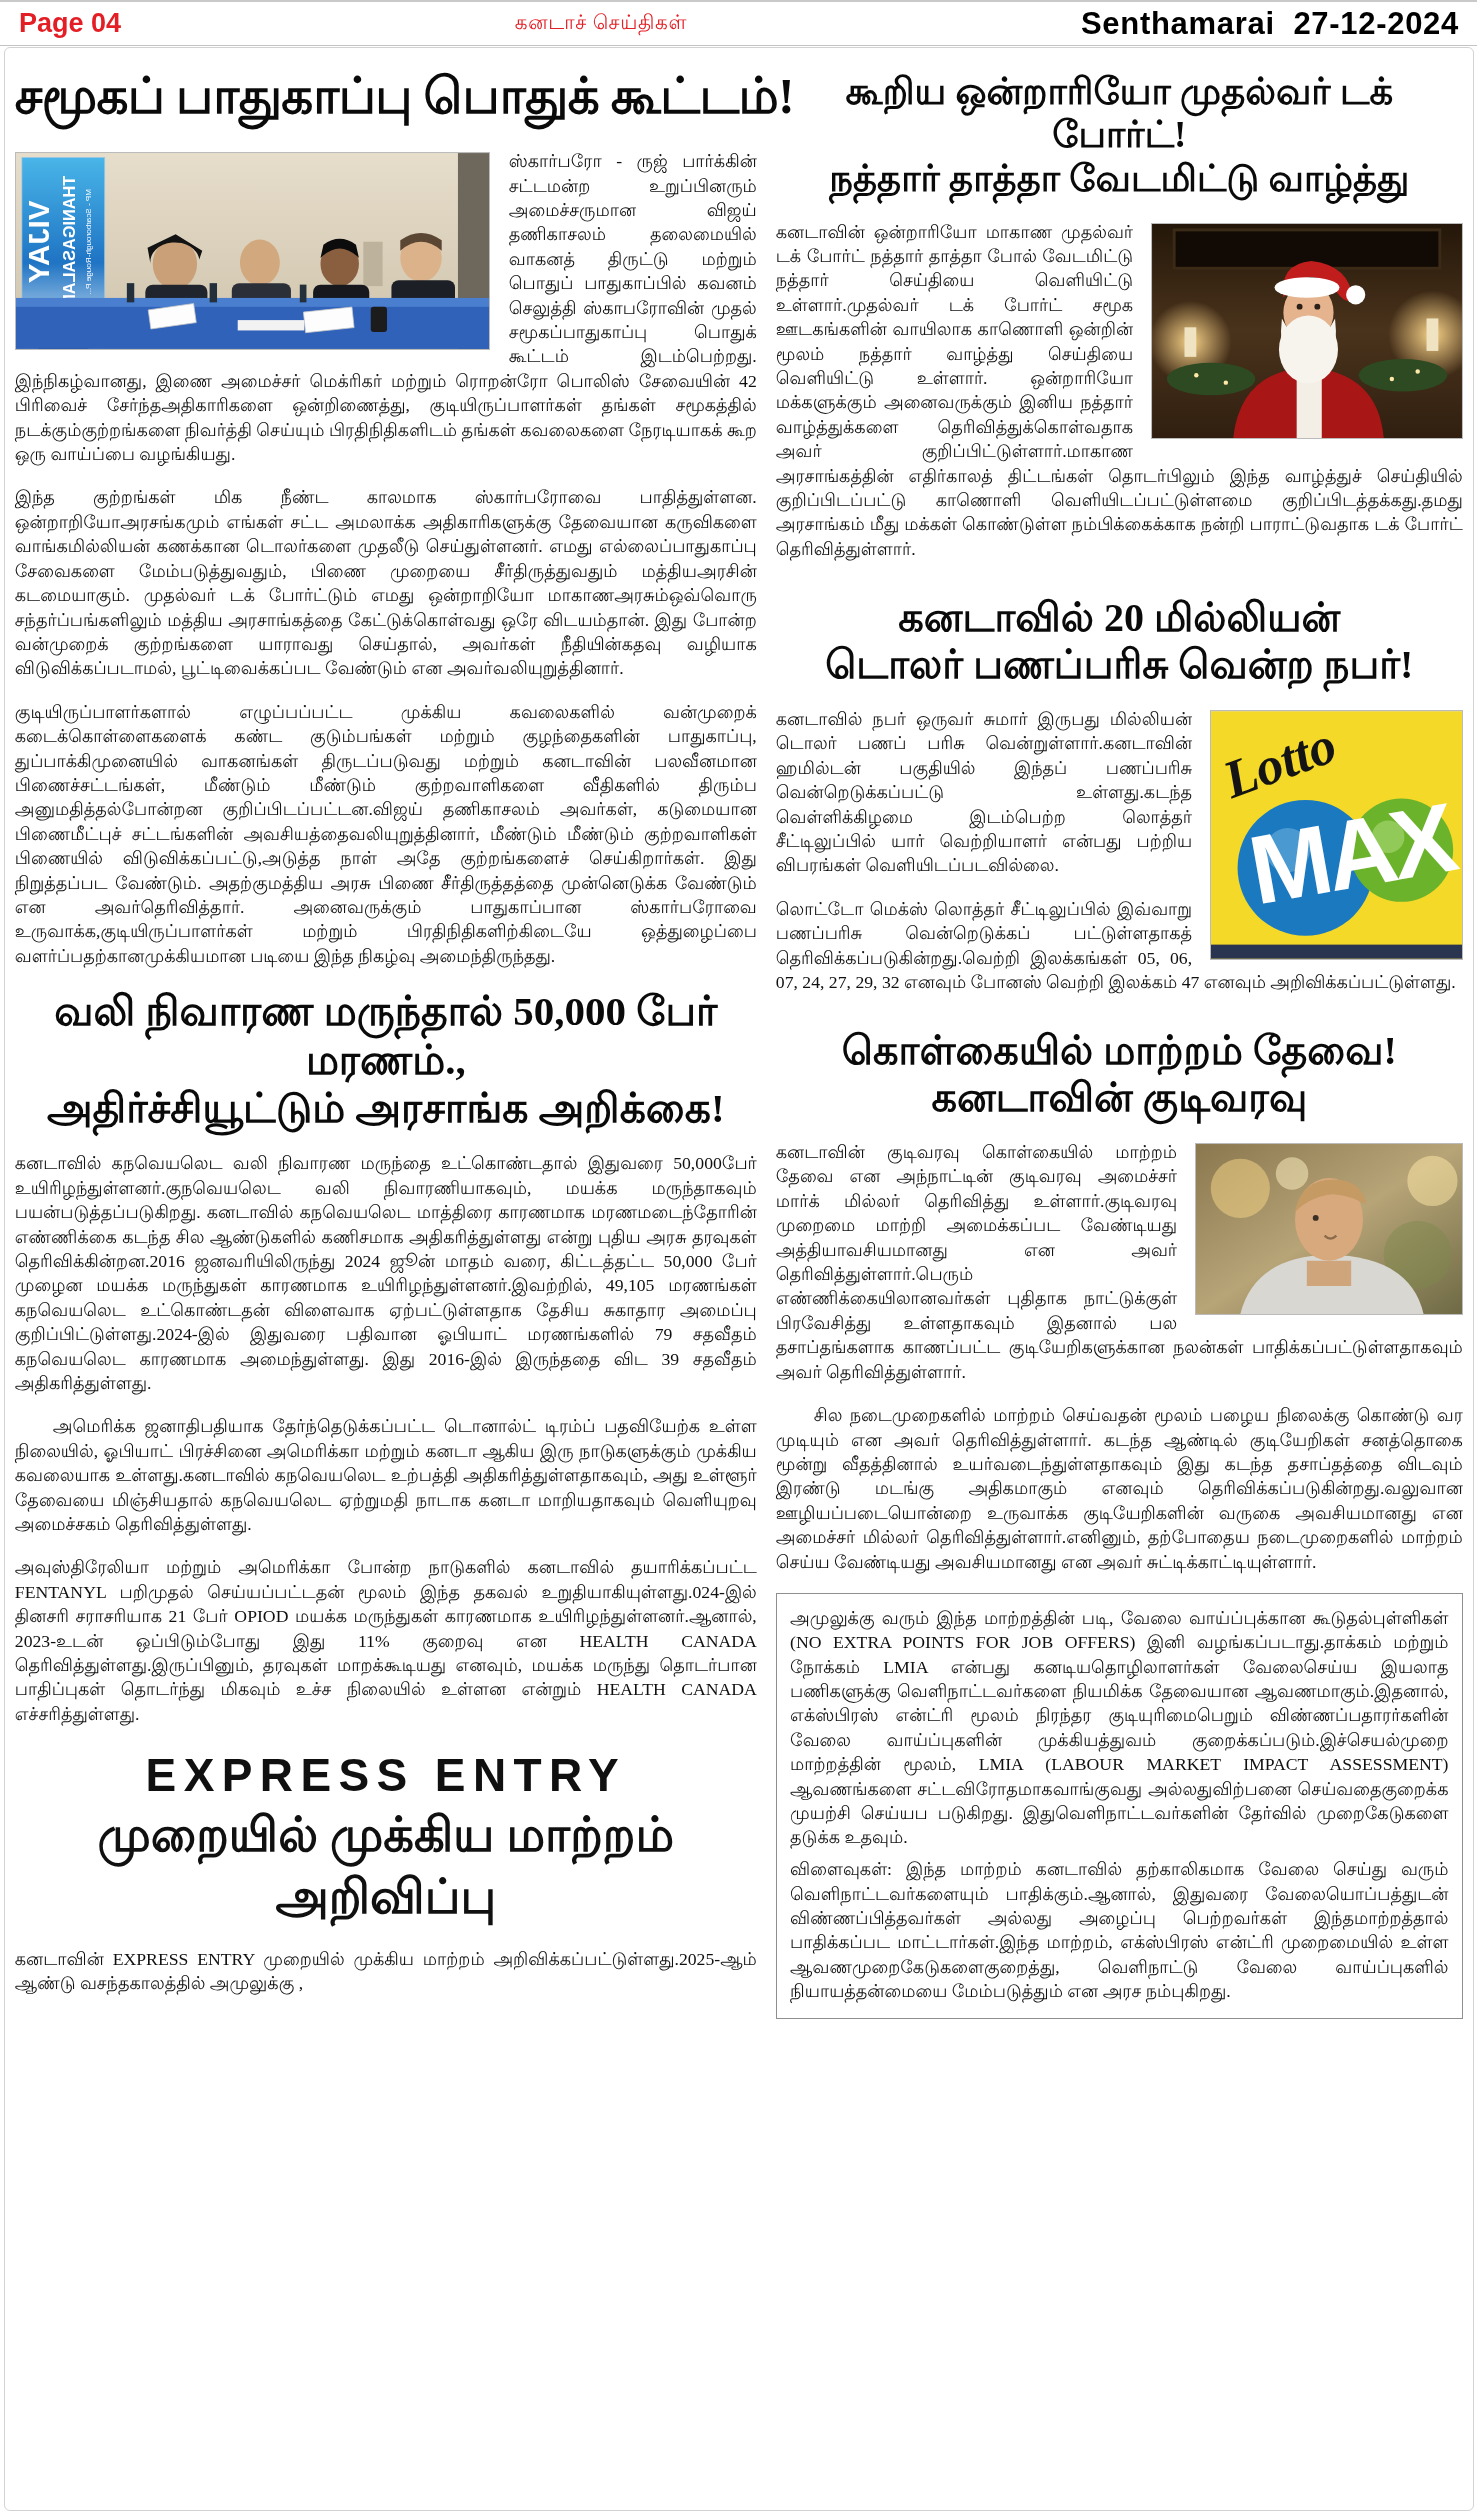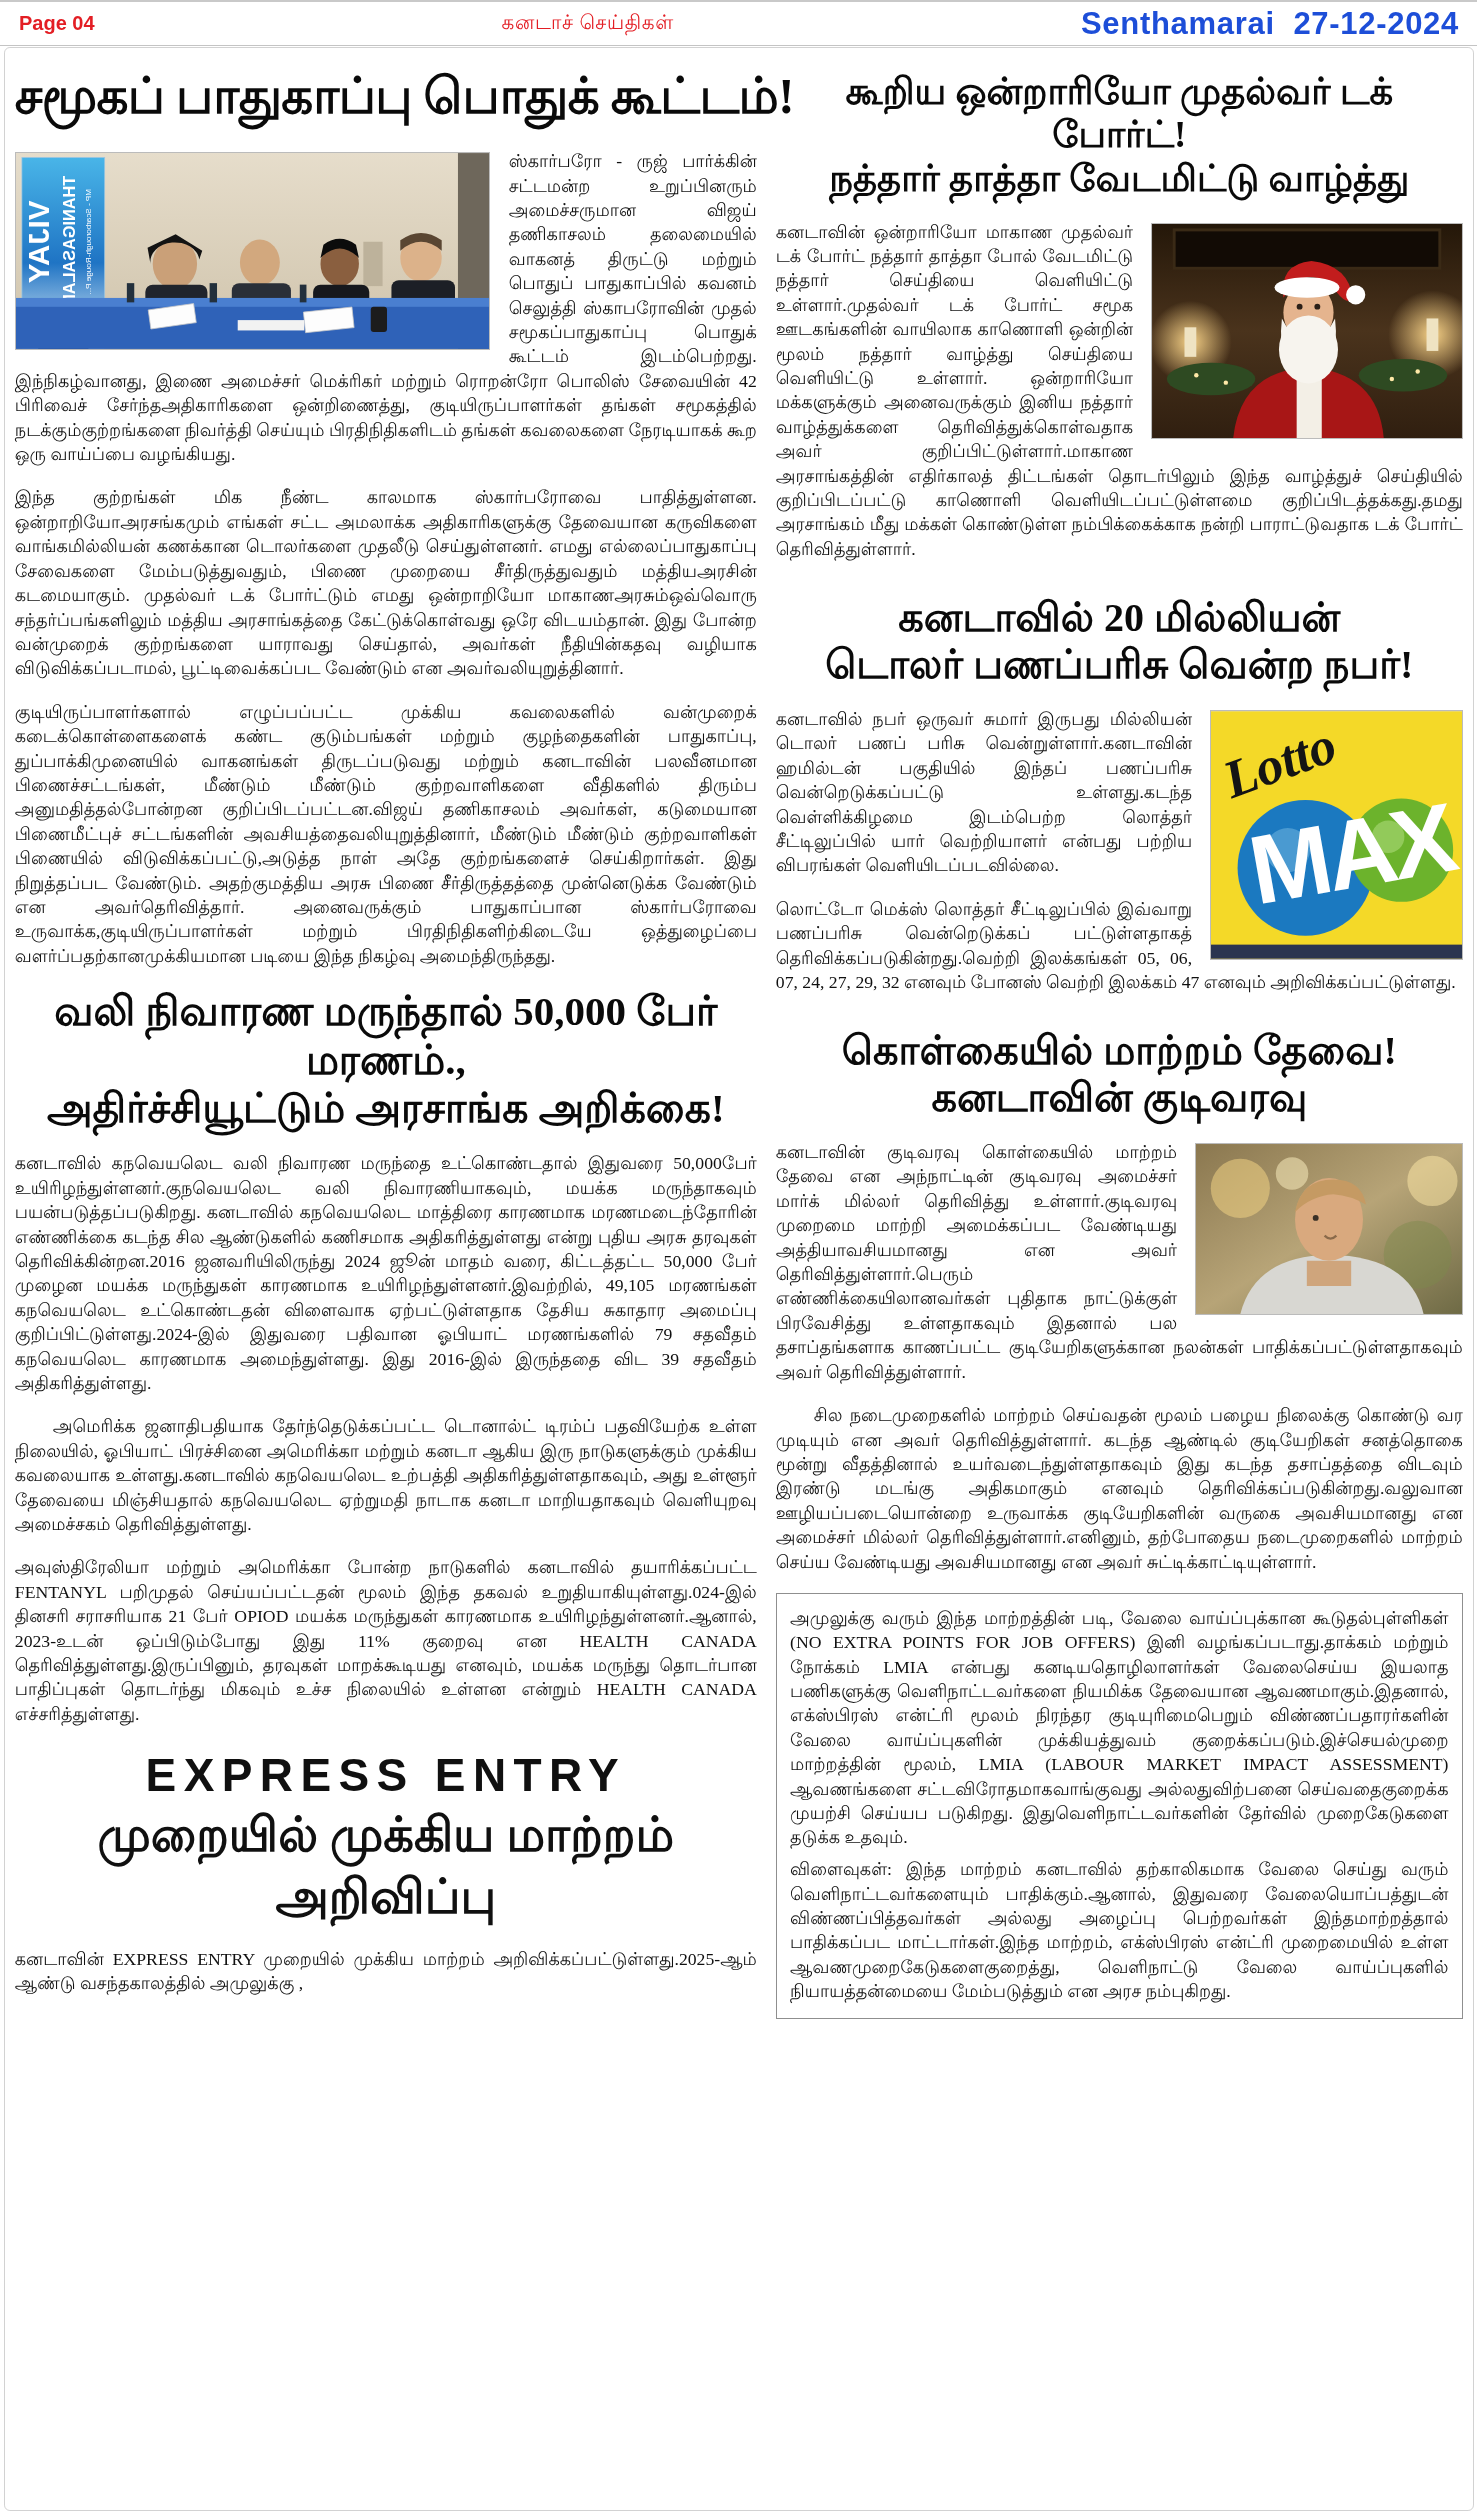--- a/index.html
+++ b/index.html
@@ -1,23 +1,23 @@
 <!DOCTYPE html>
 <html style="font-size:11.8px"><head>
 <meta charset="utf-8">
 <style>
   html,body{margin:0;padding:0;background:#e9e9e9;}
   .page{position:relative;width:1478px;height:2512px;background:#ffffff;overflow:hidden;
         font-family:"Liberation Serif","DejaVu Serif",serif;color:#101010;}
   
   .masthead{height:43px;display:flex;align-items:center;justify-content:space-between;
             padding:0 19px;border-top:2.2px solid #c9c9c9;border-bottom:1.5px solid #c4c4c4;background:#fff;}
-  .masthead .pageno{font-size:20px;font-weight:bold;color:#e31e24;font-family:"Liberation Sans",sans-serif;}
+  .masthead .pageno{font-size:27px;font-weight:bold;color:#e31e24;font-family:"Liberation Sans",sans-serif;}
   .masthead .section{font-size:20px;color:#e31e24;letter-spacing:0.7px;}
-  .masthead .brand{font-size:31px;font-weight:bold;color:#1d4ed8;font-family:"Liberation Sans",sans-serif;letter-spacing:0.7px;}
+  .masthead .brand{font-size:31px;font-weight:bold;color:#000000;font-family:"Liberation Sans",sans-serif;letter-spacing:0.7px;}
   .frame{position:absolute;left:4.4px;right:4.4px;top:47px;bottom:1.5px;border:0.7px solid #d2d2d2;border-radius:5.9px;pointer-events:none;}
   
   .cols{display:flex;gap:19px;padding:5.9px 14.8px 0 14.8px;}
   .col{box-sizing:border-box;}
   .col-left{width:742px;}
   .col-right{width:687px;}
   
   p.body{font-size:17.7px;line-height:24.4px;text-align:justify;margin:0 0 19px 0;}
   p.body.indent{text-indent:38px;}
   .h-display{font-size:50px;font-weight:bold;line-height:1.12;letter-spacing:-0.7px;white-space:nowrap;

